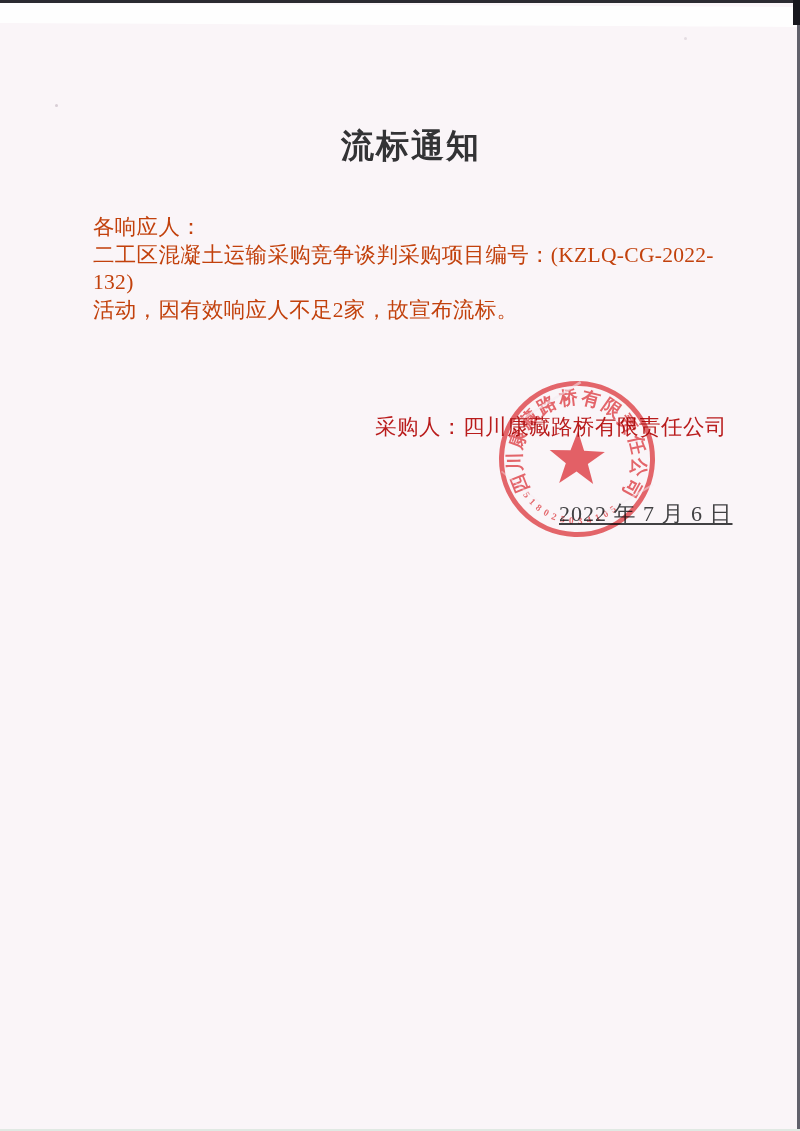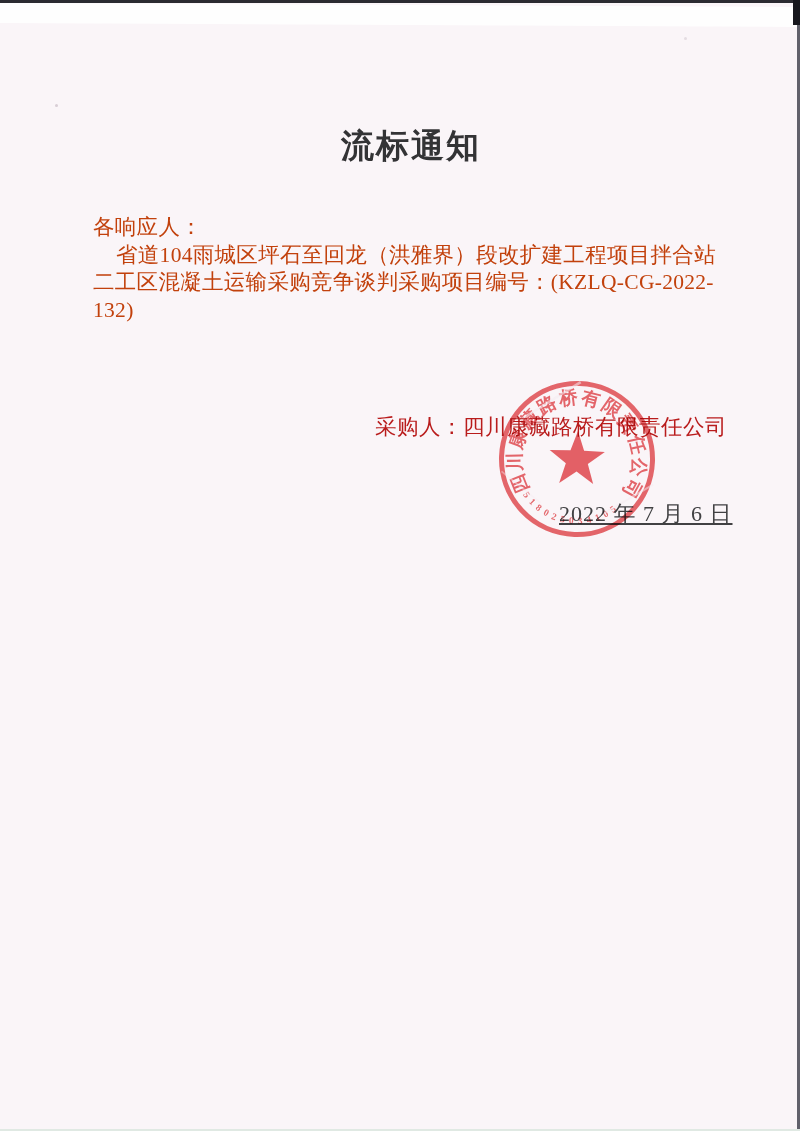--- a/index.html
+++ b/index.html
@@ -93,22 +93,22 @@
   <div class="scan-right-strip"></div>
   <div class="scan-right-notch"></div>
   <div class="scan-bottom-line"></div>
   <div class="scan-speck speck-1"></div>
   <div class="scan-speck speck-2"></div>
 
   <div class="doc-title">流标通知</div>
 
   <div class="doc-body">
     <div>各响应人：</div>
-    <div class="line-indent">省道104雨城区坪石至回龙（洪雅界）段改扩建工程项目拌合站</div>
     <div>二工区混凝土运输采购竞争谈判采购项目编号：(KZLQ-CG-2022-132)</div>
+    <div>活动，因有效响应人不足2家，故宣布流标。</div>
   </div>
 
   <div class="purchaser-line">采购人：四川康藏路桥有限责任公司</div>
 
   <div class="date-line">2022 年 7 月 6 日</div>
 
   <svg class="seal" viewBox="0 0 190 190" xmlns="http://www.w3.org/2000/svg">
     <defs>
       <path id="seal-text-arc" d="M 50.3 129.2 A 56 56 0 1 1 139.7 129.2" fill="none"></path>
       <path id="seal-code-arc" d="M 40.9 130.6 A 64.5 64.5 0 0 0 149.1 130.6" fill="none"></path>

